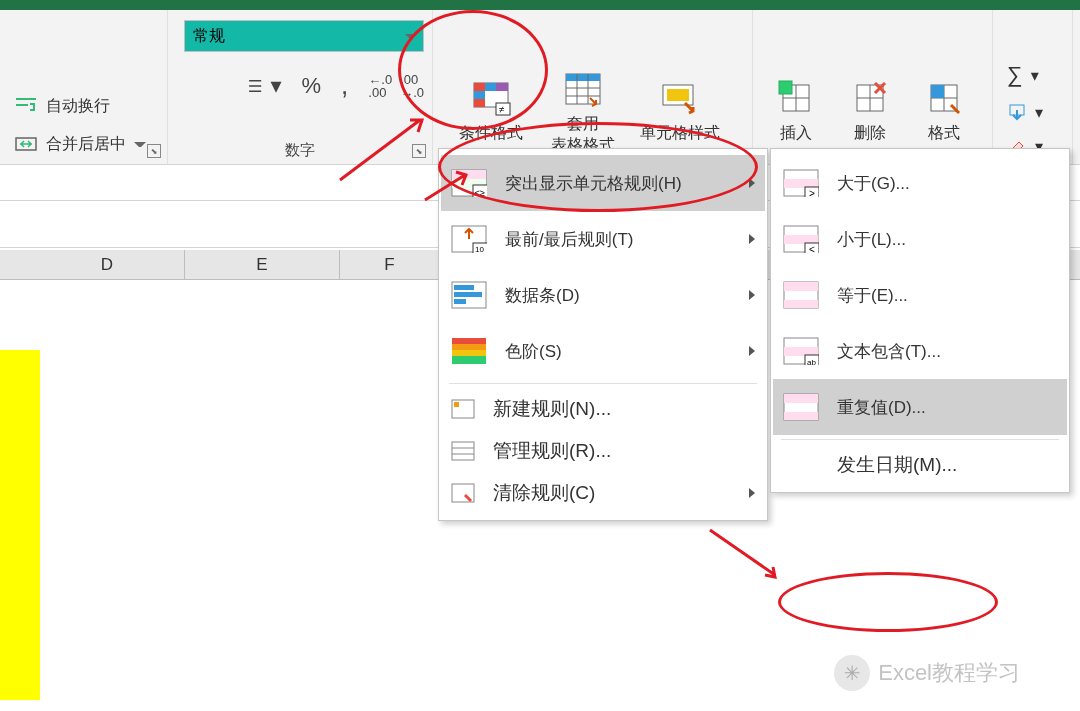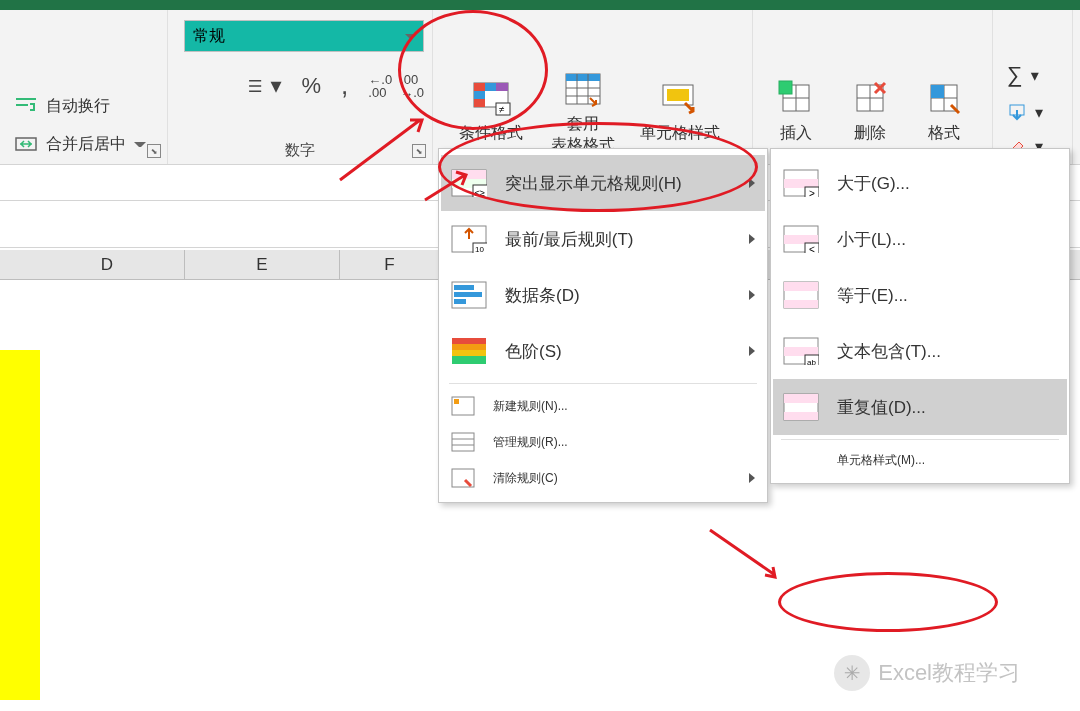--- a/index.html
+++ b/index.html
@@ -44,21 +44,21 @@
 
 .menu { position: absolute; background: #fff; border: 1px solid #c6c6c6; box-shadow: 3px 3px 6px rgba(0,0,0,0.2); padding: 6px 2px; }
 .menu1 { top: 148px; left: 438px; width: 330px; }
 .menu2 { top: 148px; left: 770px; width: 300px; }
 
 .menu-item { display: flex; align-items: center; padding: 14px 10px; gap: 18px; font-size: 17px; color: #333; position: relative; cursor: pointer; }
 .menu-item:hover, .menu-item.hover { background: #d0d0d0; }
 .menu-item .mi-icon { width: 36px; height: 28px; flex-shrink: 0; }
 .menu-item .arrow-right { position: absolute; right: 10px; width: 0; height: 0; border-top: 5px solid transparent; border-bottom: 5px solid transparent; border-left: 6px solid #555; }
 .menu-sep { height: 1px; background: #e0e0e0; margin: 4px 8px; }
-.menu-item.small { padding: 8px 10px; font-size: 12px; align-items: center; }
+.menu-item.small { padding: 8px 10px; font-size: 19px; align-items: center; }
 .menu-item.small .mi-icon { width: 24px; height: 20px; }
 
 
 .annot { position: absolute; pointer-events: none; }
 .red-oval { border: 3px solid #e01b24; border-radius: 50%; }
 
 
 .watermark { position: absolute; bottom: 20px; right: 60px; display: flex; align-items: center; gap: 8px; color: #aaa; font-size: 22px; opacity: 0.7; }
 .wechat-icon { width: 36px; height: 36px; border-radius: 50%; background: #ddd; display: flex; align-items: center; justify-content: center; color: #888; font-size: 20px; }
 
@@ -339,21 +339,21 @@
   <div class="menu-item hover">
     <svg class="mi-icon" viewBox="0 0 36 28">
         <rect x="1" y="1" width="34" height="26" fill="#fff" stroke="#888"></rect>
         <rect x="1" y="1" width="34" height="9" fill="#fde"></rect>
         <rect x="1" y="19" width="34" height="8" fill="#fde"></rect>
       </svg>
     <span>重复值(D)...</span>
   </div>
   <div class="menu-sep"></div>
   <div class="menu-item small" style="padding-left:64px;">
-    <span>单元格样式(M)...</span>
+    <span>发生日期(M)...</span>
   </div>
 </div>
 
 <div class="annot red-oval" style="top:10px;left:398px;width:150px;height:120px;"></div>
 <div class="annot red-oval" style="top:122px;left:438px;width:320px;height:90px;"></div>
 <div class="annot red-oval" style="top:572px;left:778px;width:220px;height:60px;"></div>
 <svg class="annot" style="top:100px;left:330px;width:120px;height:90px;">
     <path d="M10 80 L90 20 M80 20 l12 0 -4 12" fill="none" stroke="#e01b24" stroke-width="3"></path>
   </svg>
 <svg class="annot" style="top:160px;left:420px;width:60px;height:50px;">

